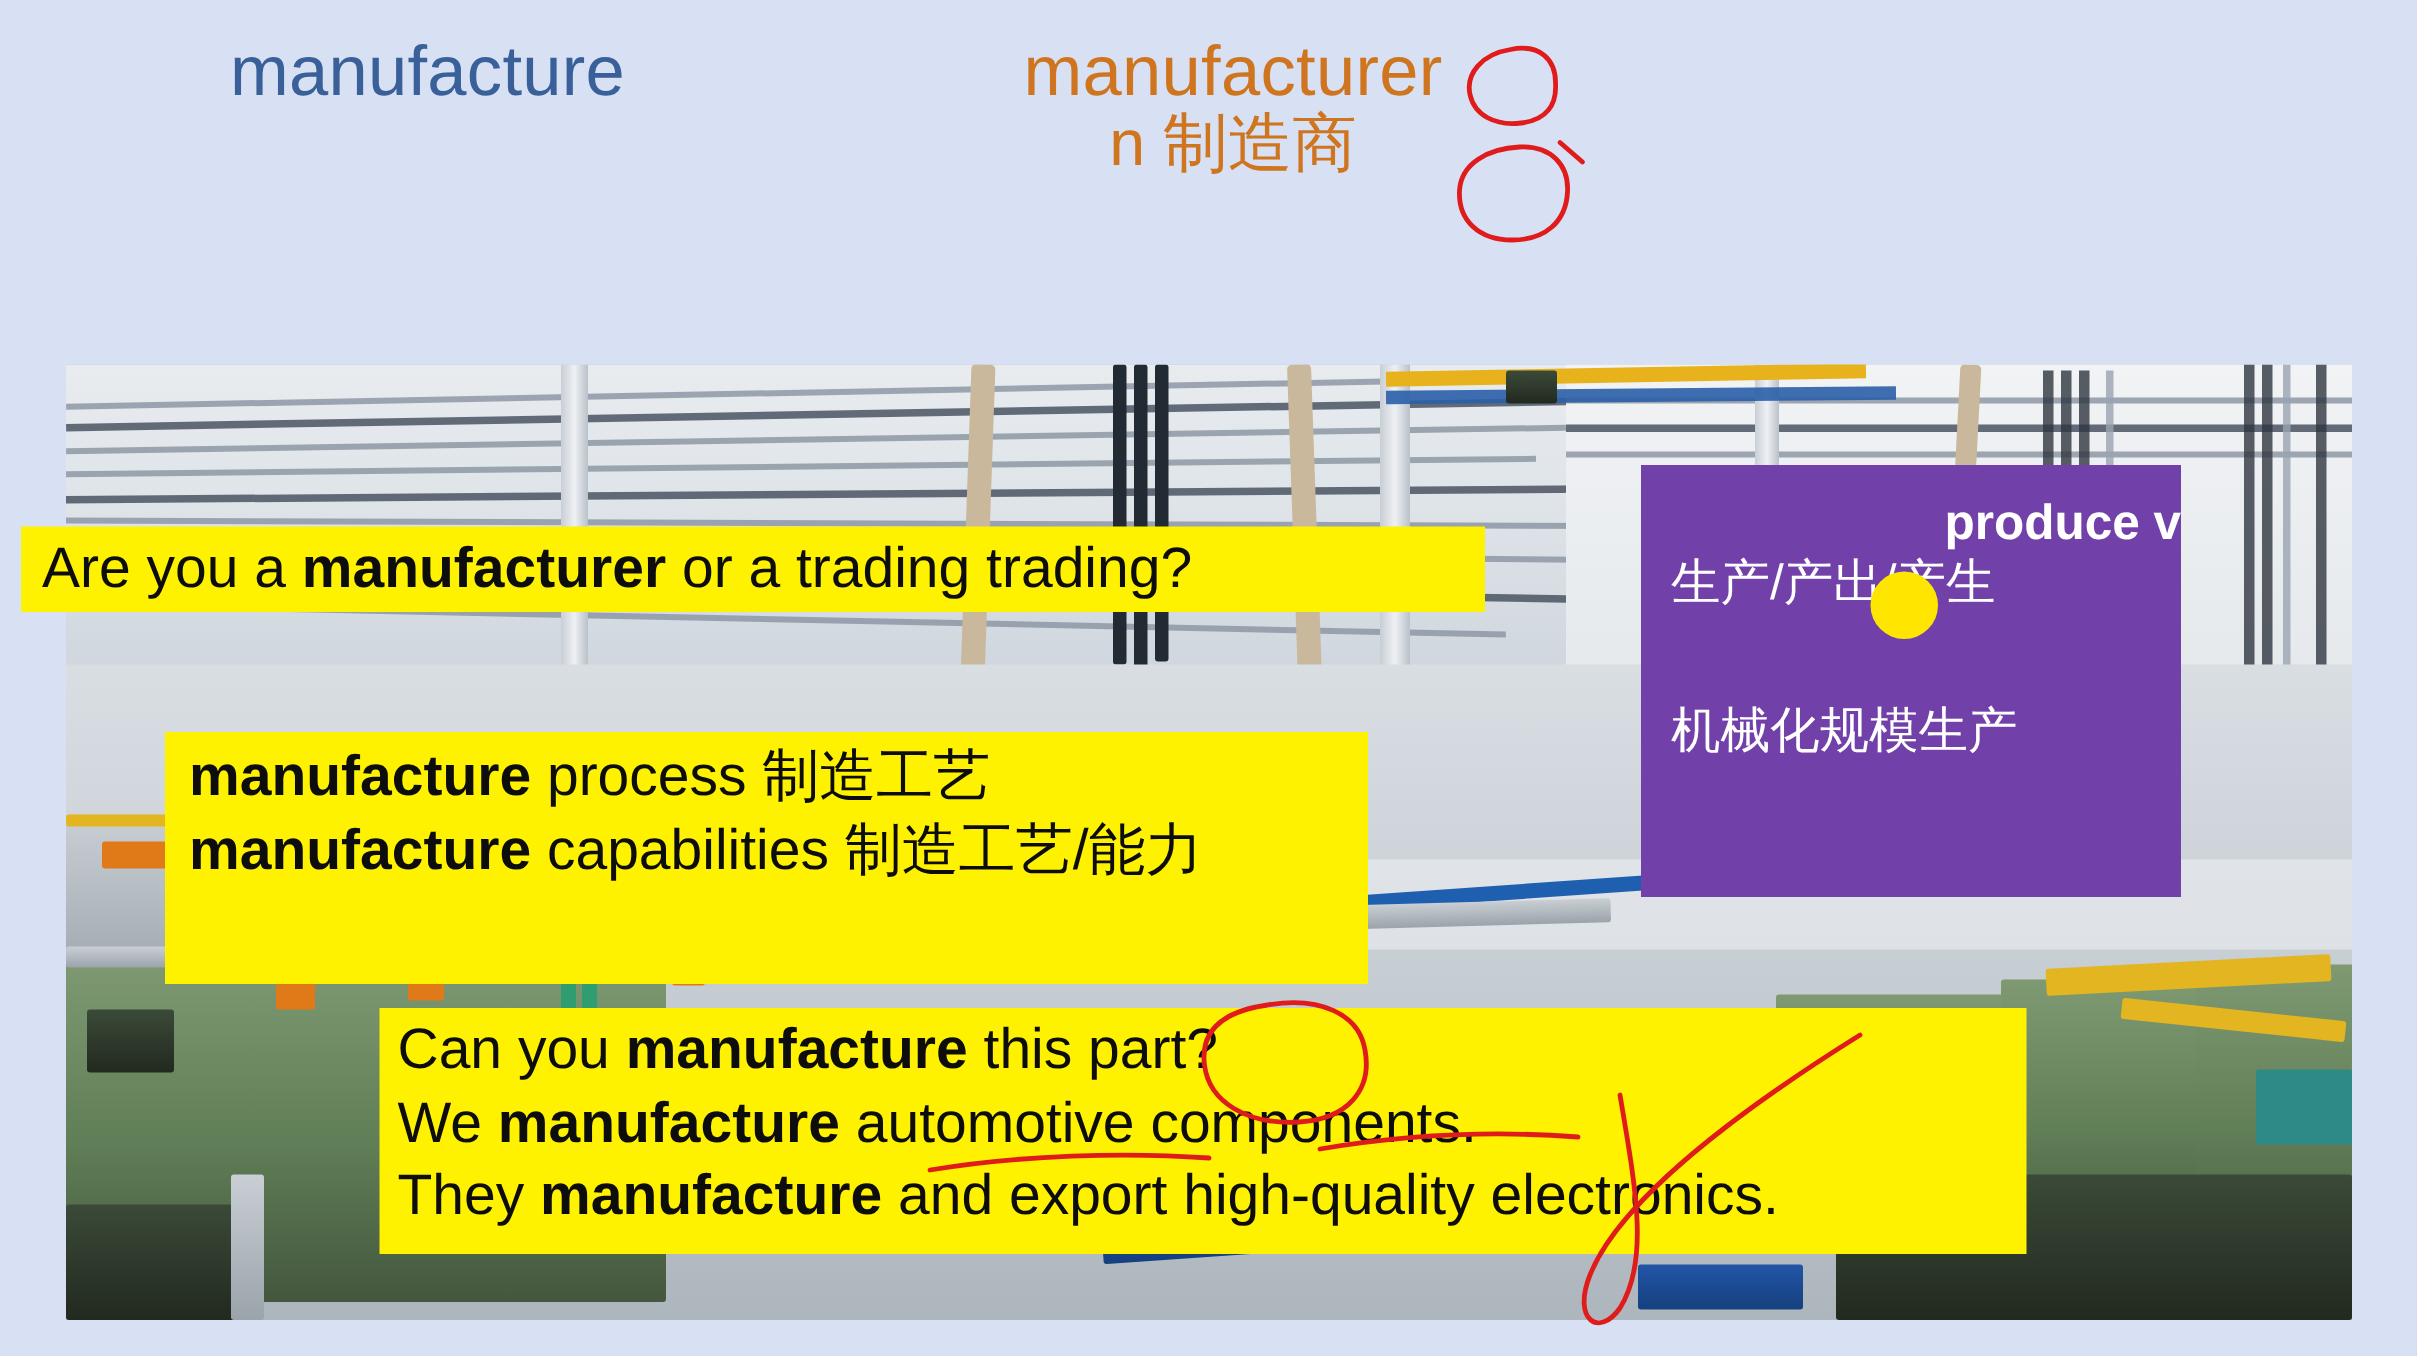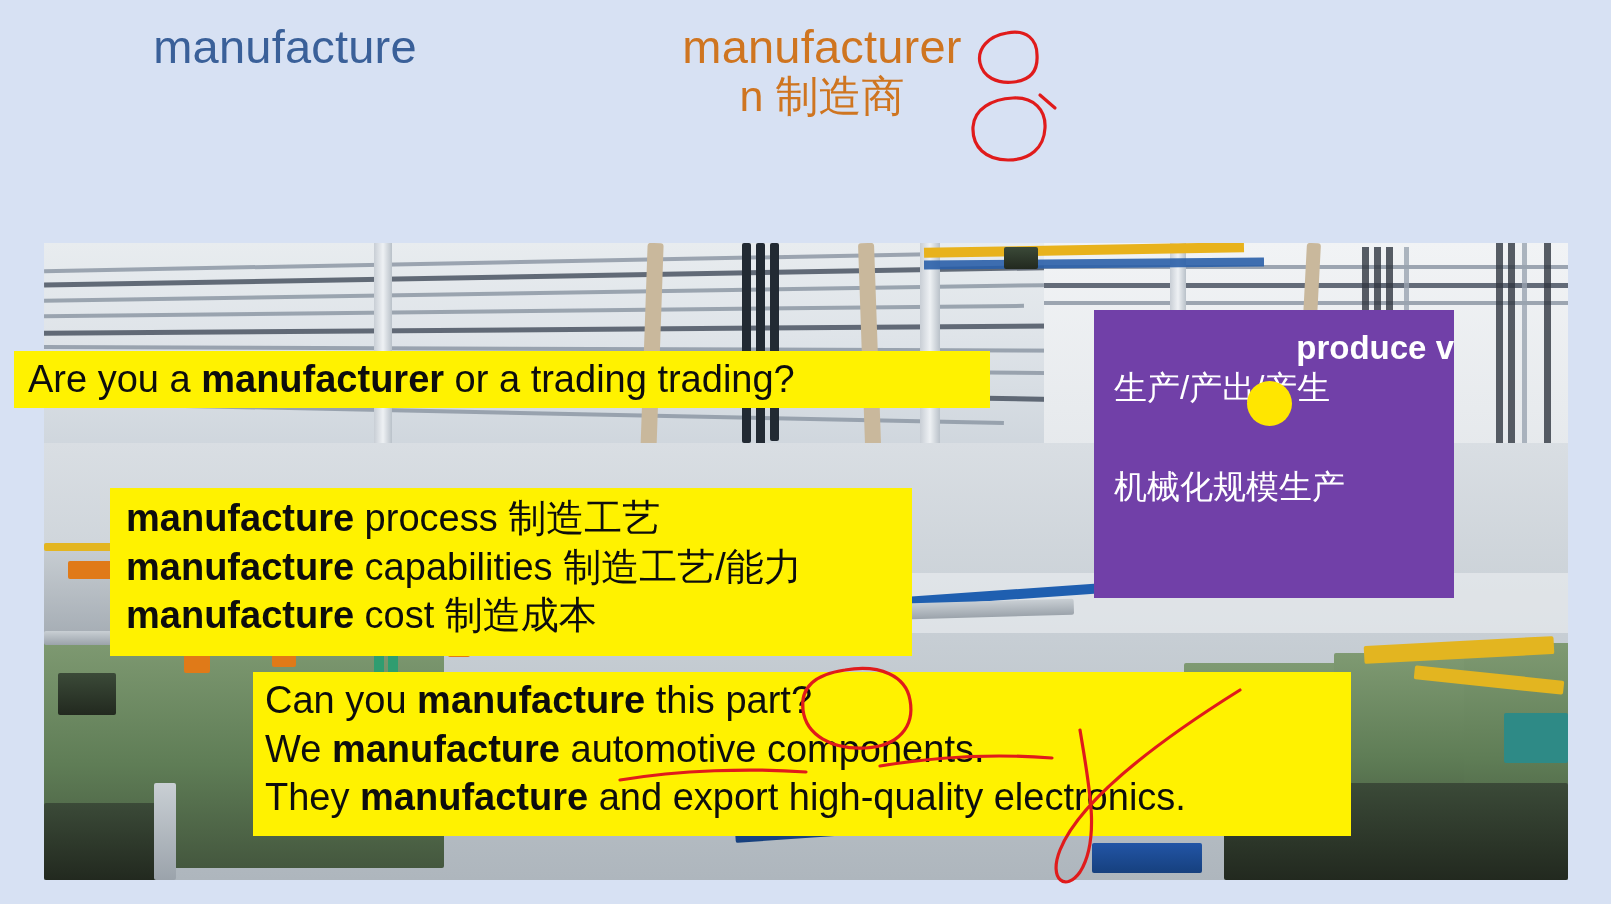--- a/index.html
+++ b/index.html
@@ -327,21 +327,20 @@
 
   </div>
 
   <div class="hl" id="hl-question">
     <span>Are you a </span><b>manufacturer</b><span> or a trading trading?</span>
   </div>
 
   <div class="hl" id="hl-collocations">
     <div><b>manufacture</b><span> process 制造工艺</span></div>
     <div><b>manufacture</b><span> capabilities 制造工艺/能力</span></div>
-    <div><b>manufacture</b><span> cost 制造成本</span></div>
   </div>
 
   <div class="hl" id="hl-sentences">
     <div><span>Can you </span><b>manufacture</b><span> this part?</span></div>
     <div><span>We </span><b>manufacture</b><span> automotive components.</span></div>
     <div><span>They </span><b>manufacture</b><span> and export high-quality electronics.</span></div>
   </div>
 
   <div id="purple-box">
     <div class="term">produce v</div>

